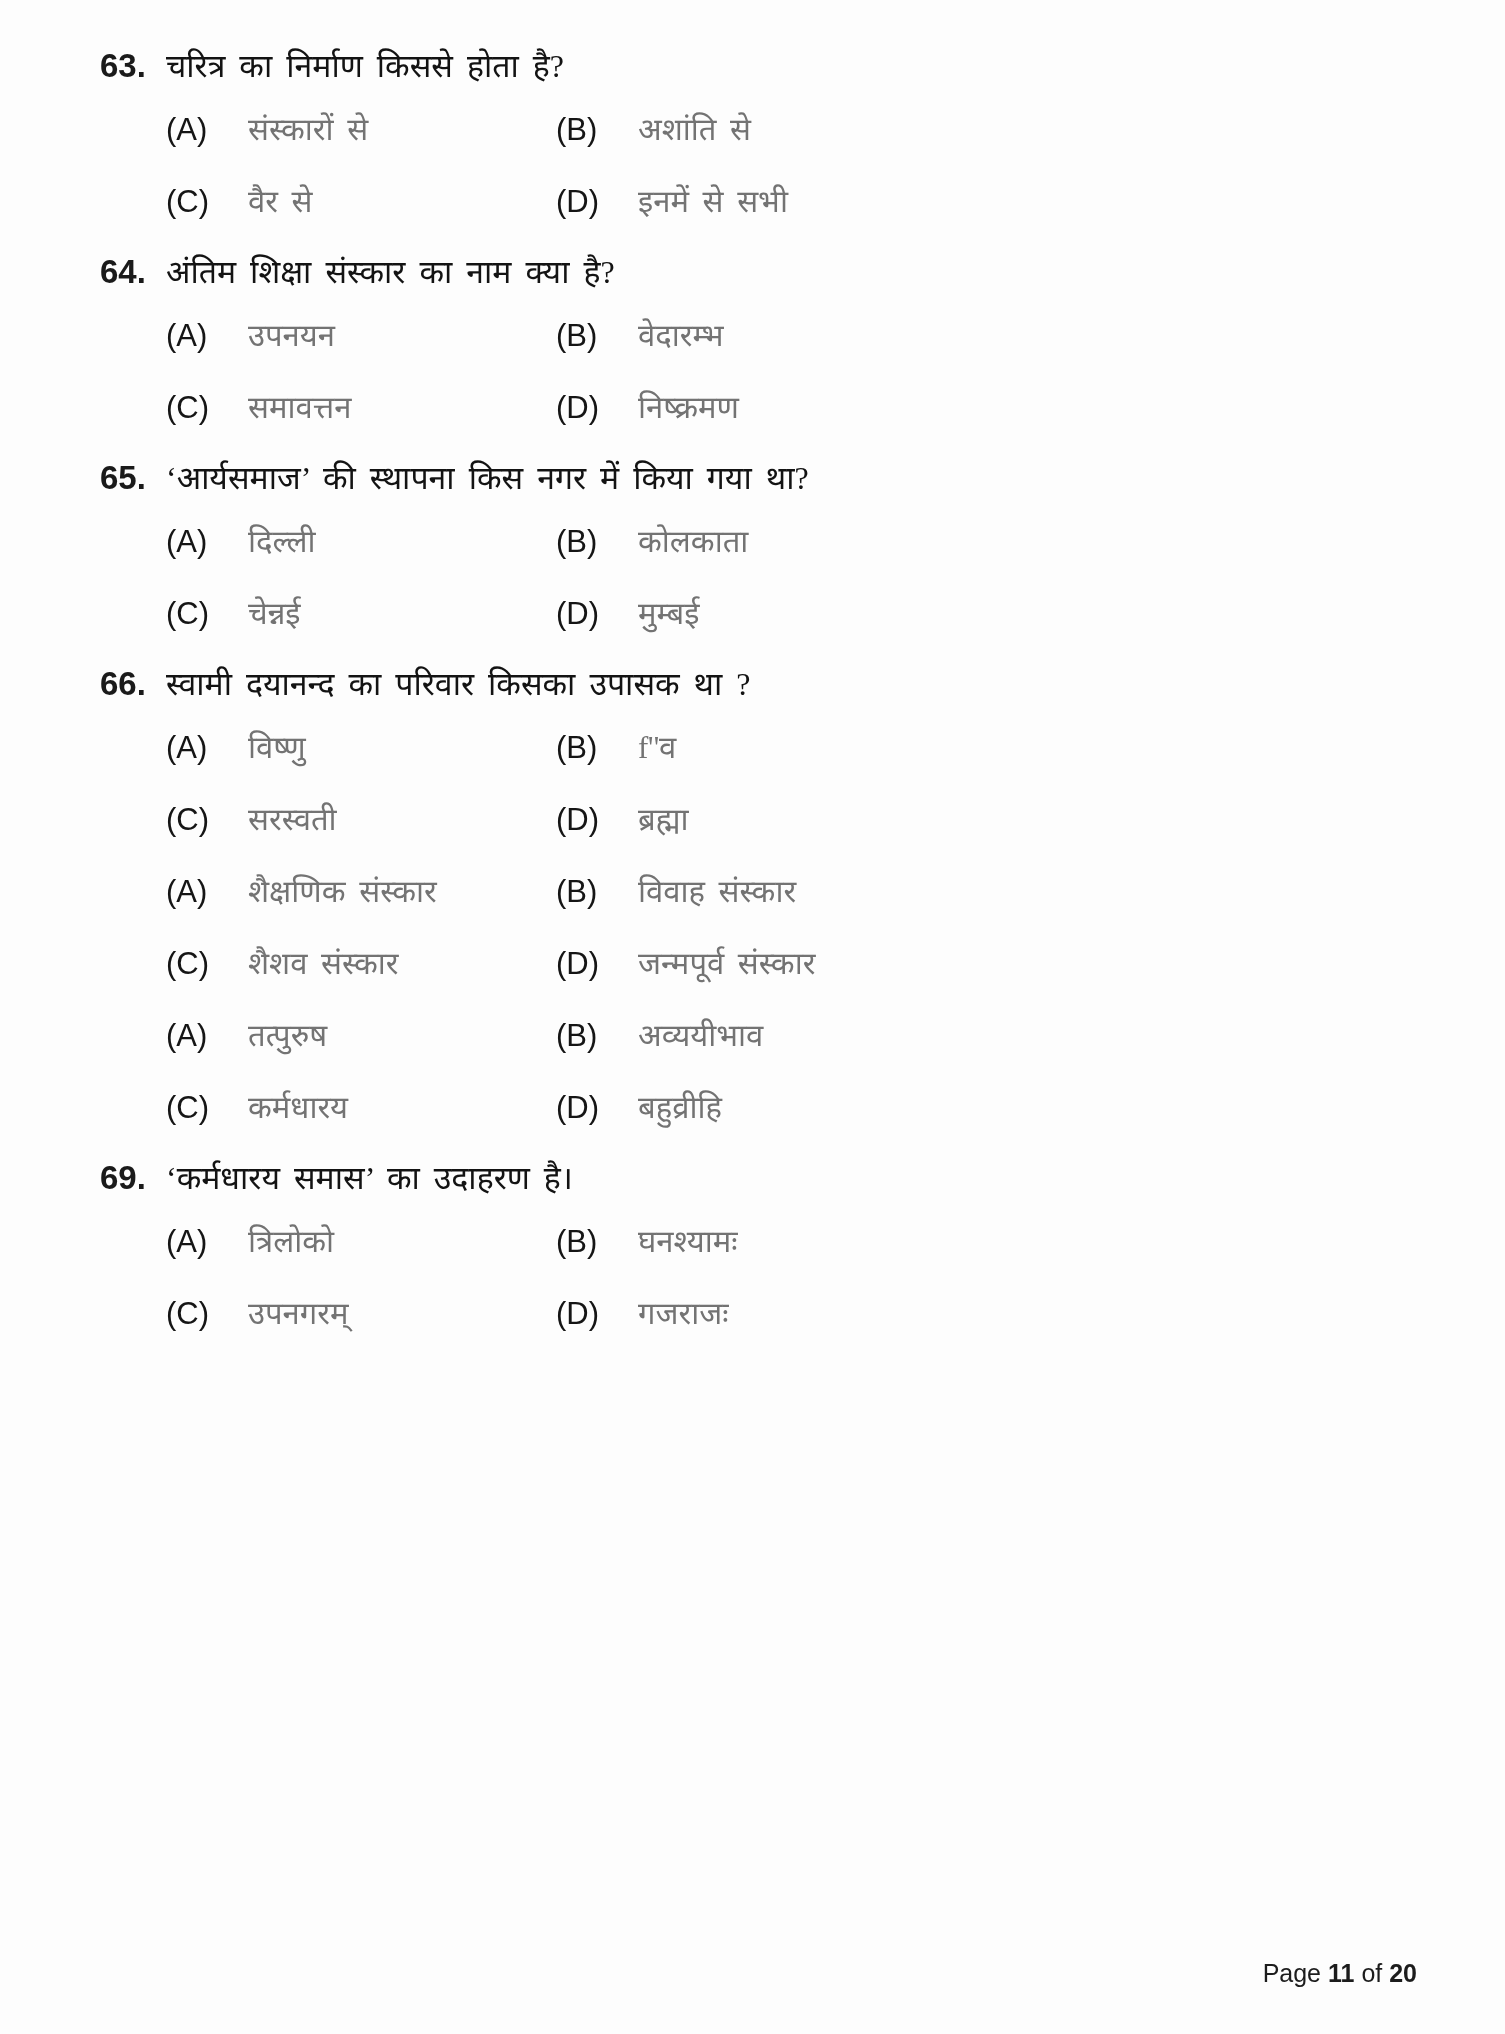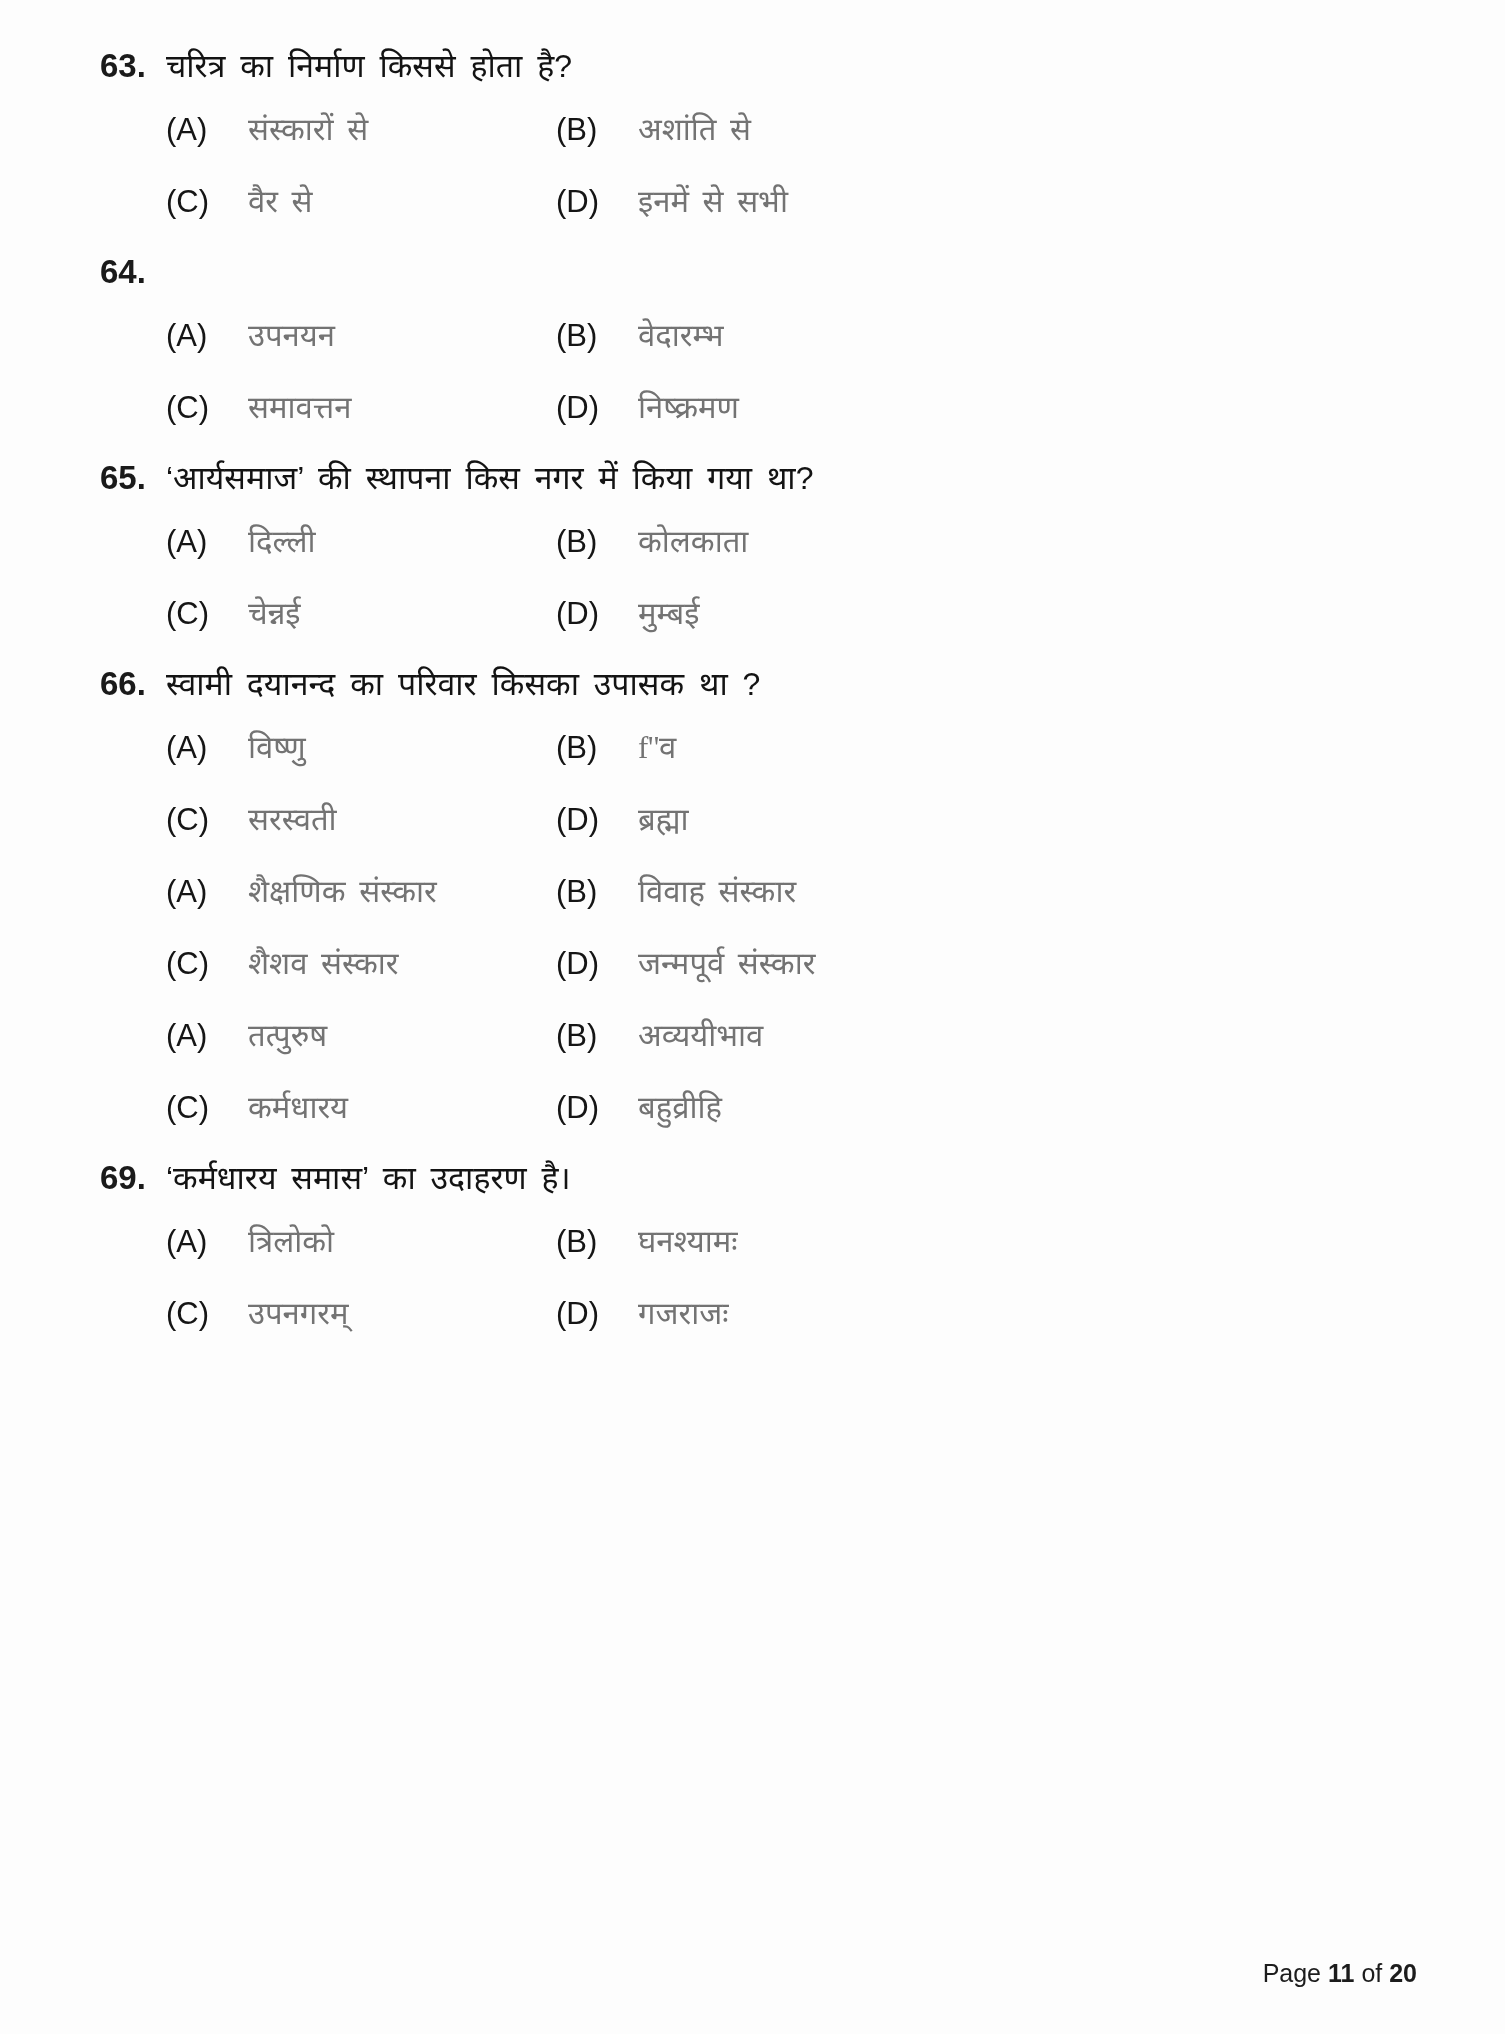--- a/index.html
+++ b/index.html
@@ -37,21 +37,21 @@
     font-family: "Liberation Sans", "DejaVu Sans", sans-serif;
     font-weight: bold;
     font-size: 33px;
     line-height: 52px;
     color: #1a1a1a;
     letter-spacing: 0px;
     padding-left: 20px;
     box-sizing: border-box;
   }
   .q-text {
-    font-family: Liberation Sans, sans-serif;
+    font-family: Liberation Serif, serif;
     font-size: 32px;
     line-height: 52px;
     color: #131313;
     word-spacing: 6px;
   }
   .options {
     margin-left: 86px;
   }
   .opt-row {
     display: flex;
@@ -128,20 +128,21 @@
           <span class="opt-key">(D)</span>
           <span class="opt-val">इनमें से सभी</span>
         </div>
       </div>
     </div>
   </div>
 
   <div class="q-block">
     <div class="q-line">
       <div class="q-num">64.</div>
+      <div class="q-text">अंतिम शिक्षा संस्कार का नाम क्या है?</div>
     </div>
     <div class="options">
       <div class="opt-row">
         <div class="opt col-a">
           <span class="opt-key">(A)</span>
           <span class="opt-val">उपनयन</span>
         </div>
         <div class="opt col-b">
           <span class="opt-key">(B)</span>
           <span class="opt-val">वेदारम्भ</span>

